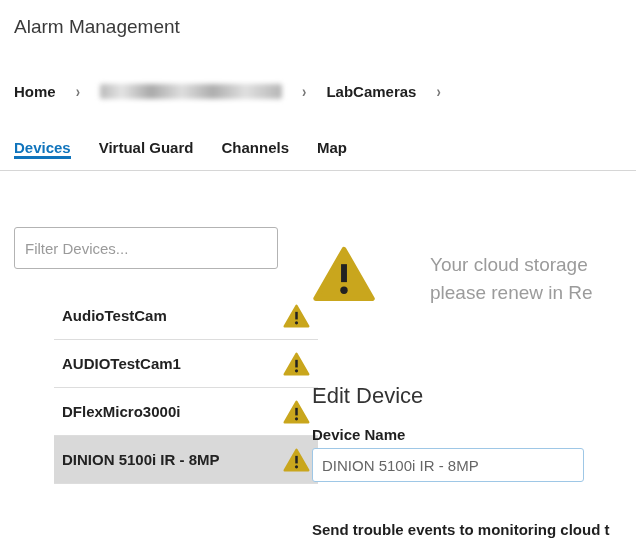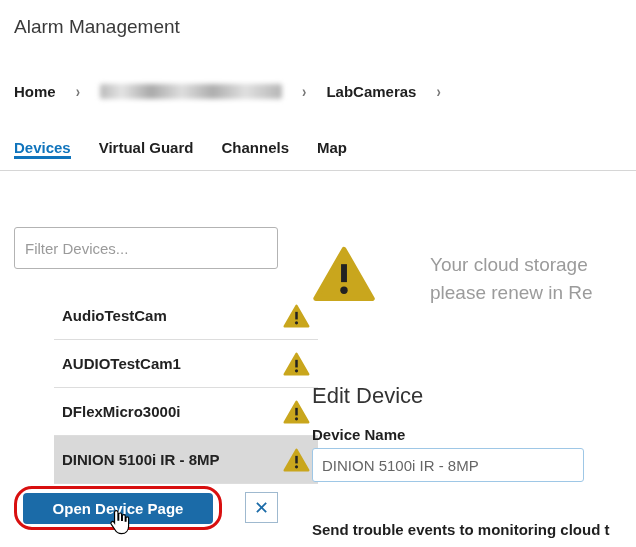--- a/index.html
+++ b/index.html
@@ -112,32 +112,20 @@
       <span class="warn-icon">
         <svg width="27" height="24" viewBox="0 0 26 23">
             <path d="M13 1.5 L24.5 21.5 H1.5 Z" fill="#c9a61d" stroke="#c9a61d" stroke-width="2" stroke-linejoin="round"></path>
             <rect x="11.8" y="7.5" width="2.4" height="7.3" fill="#222"></rect>
             <circle cx="13" cy="18.1" r="1.5" fill="#222"></circle>
           </svg>
       </span>
     </div>
   </div>
 
-  <div class="action-row">
-    <button class="open-btn">Open Device Page</button>
-    <div class="annotation"></div>
-    <button class="close-btn">
-        <span>✕</span>
-      </button>
-    <span class="cursor-glyph">
-      <svg width="21" height="26" viewBox="0 0 16 20">
-        <path d="M5.5 1.2c.7 0 1.3.6 1.3 1.3v6h.6V4.2c0-.6.5-1.1 1.1-1.1s1.1.5 1.1 1.1v4.6h.6V5.4c0-.6.5-1.1 1.1-1.1s1.1.5 1.1 1.1v4h.6V7c0-.6.5-1 1-1s1 .5 1 1v6.3c0 3.4-2.2 5.7-5.4 5.7-2.6 0-4-1-5.2-3.2L1.6 11.6c-.4-.7-.2-1.4.4-1.8.6-.4 1.3-.2 1.8.4l.4.6V2.5c0-.7.6-1.3 1.3-1.3z" fill="#ffffff" stroke="#000000" stroke-width="0.9"></path>
-      </svg>
-    </span>
-  </div>
 
   <div class="big-warning">
     <svg width="64" height="58" viewBox="0 0 26 23">
         <path d="M13 1.5 L24.5 21.5 H1.5 Z" fill="#c9a61d" stroke="#c9a61d" stroke-width="2" stroke-linejoin="round"></path>
         <rect x="11.8" y="7.5" width="2.4" height="7.3" fill="#222"></rect>
         <circle cx="13" cy="18.1" r="1.5" fill="#222"></circle>
       </svg>
   </div>
   <div class="banner-text">
     <div>Your cloud storage</div>

